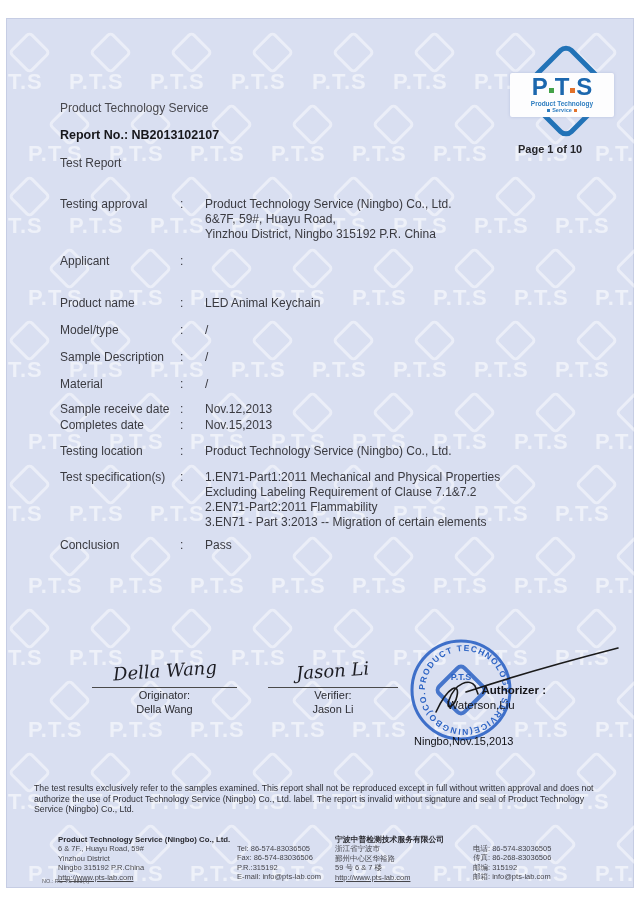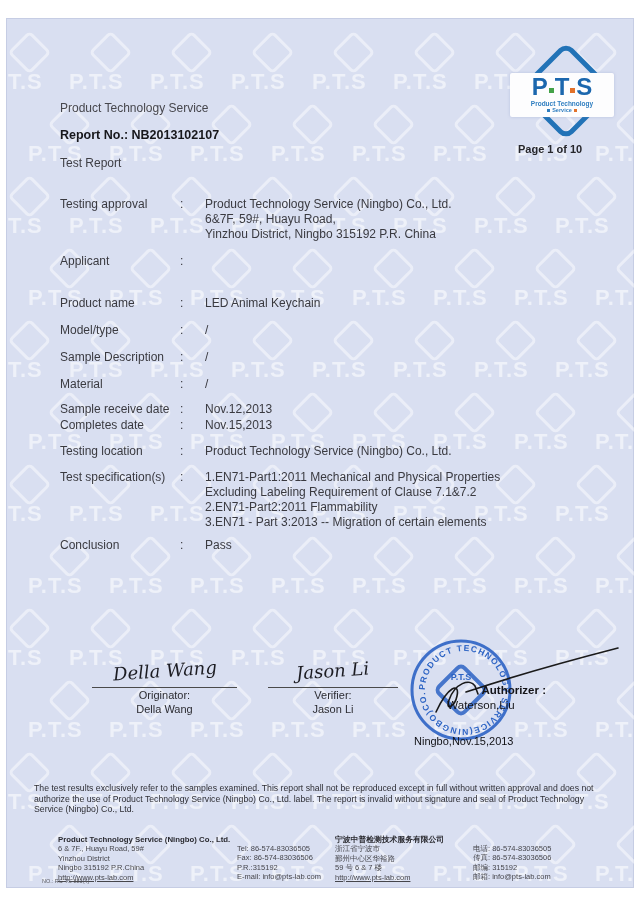--- a/index.html
+++ b/index.html
@@ -597,18 +597,18 @@
   </div>
   <div class="fcol" style="left:335px;top:835px;">
     <div class="fbold">宁波中普检测技术服务有限公司</div>
     <div>浙江省宁波市</div>
     <div>鄞州中心区华裕路</div>
     <div>59 号 6 &amp; 7 楼</div>
     <div class="flink">http://www.pts-lab.com</div>
   </div>
   <div class="fcol" style="left:473px;top:844px;">
     <div>电话: 86-574-83036505</div>
-    <div>传真: 86-574-83036506</div>
+    <div>传真: 86-268-83036506</div>
     <div>邮编: 315192</div>
     <div>邮箱: info@pts-lab.com</div>
   </div>
   <div class="abs fnote">NO.: RC-TS-883(4)</div>
 </div>
 
 </body></html>

